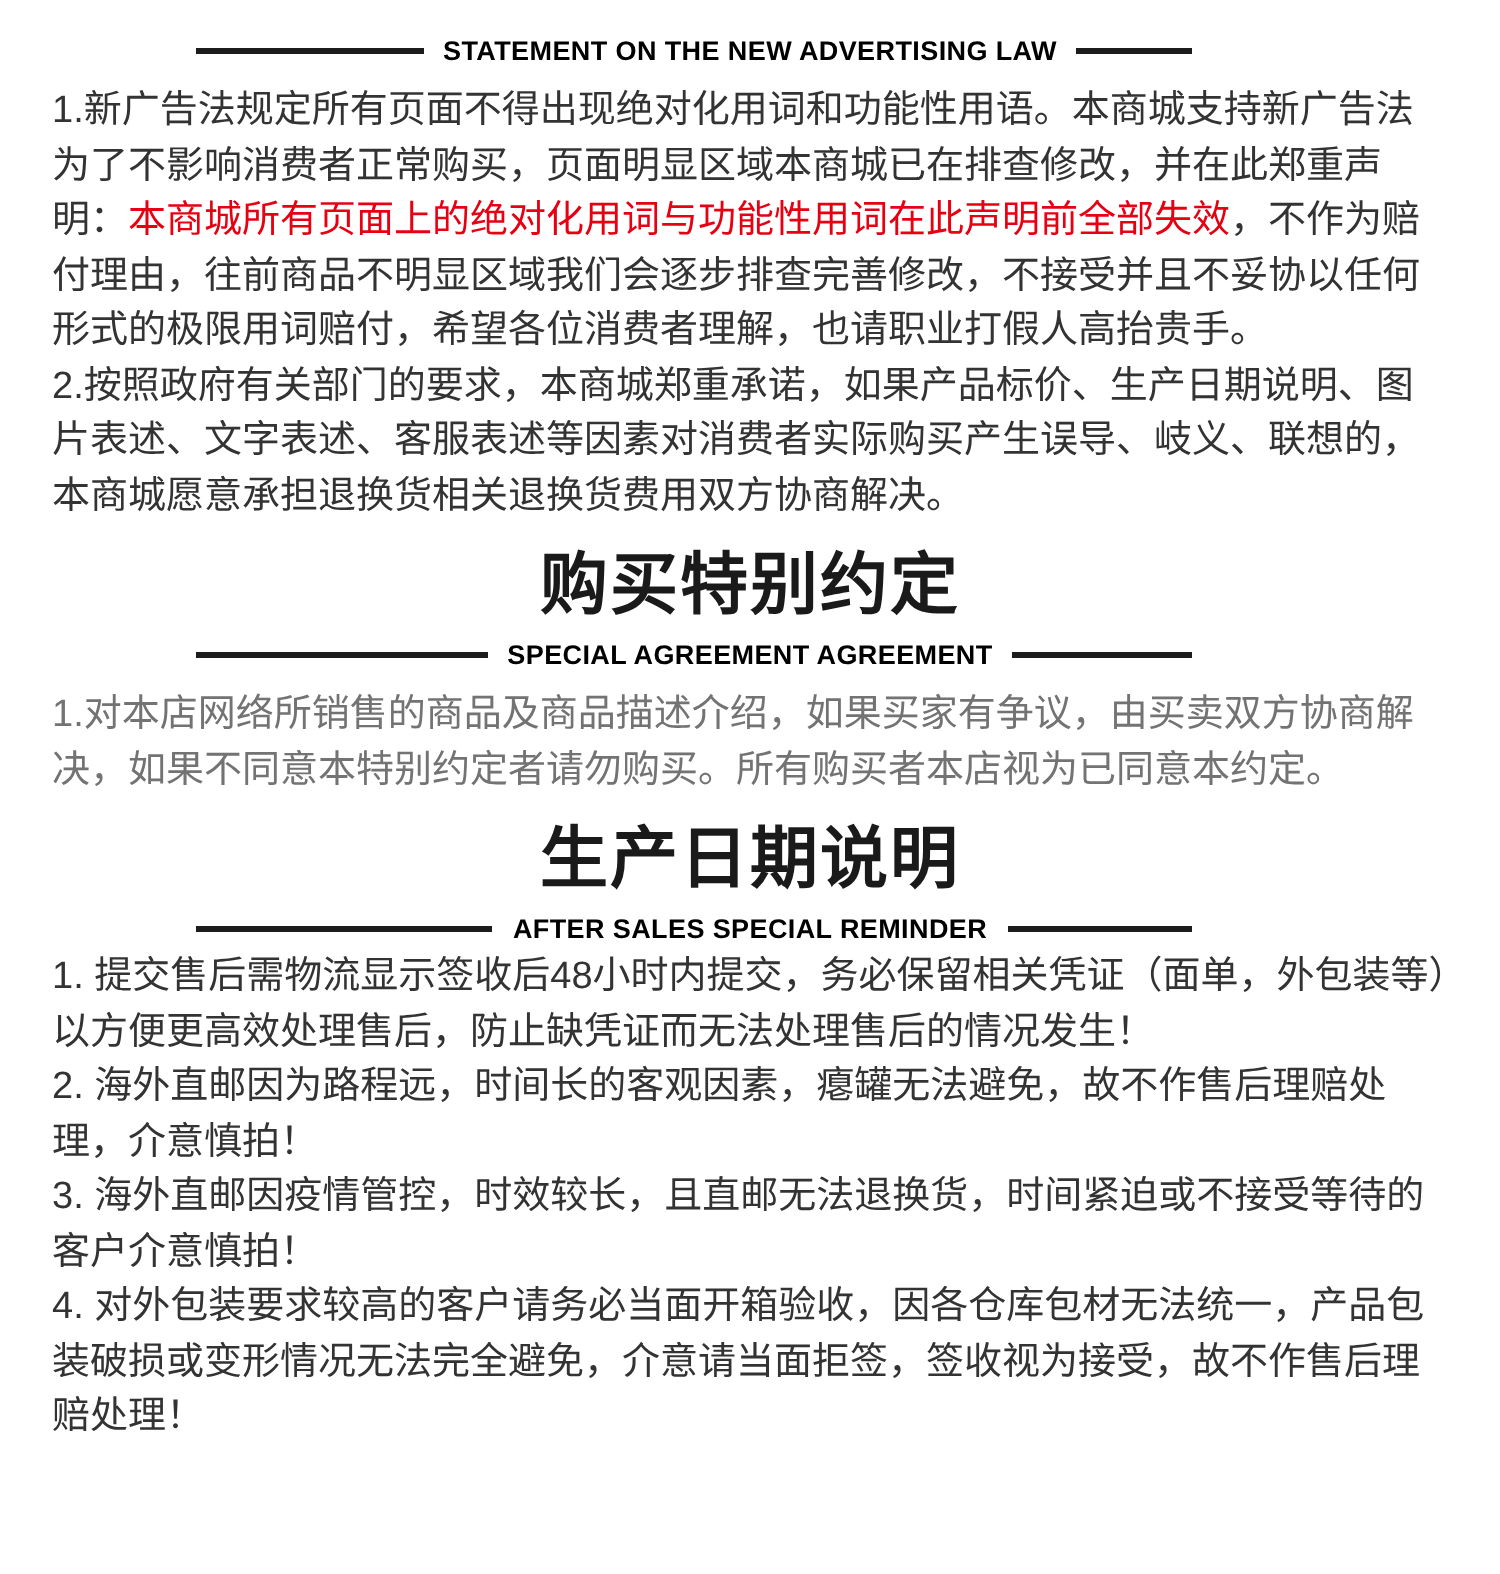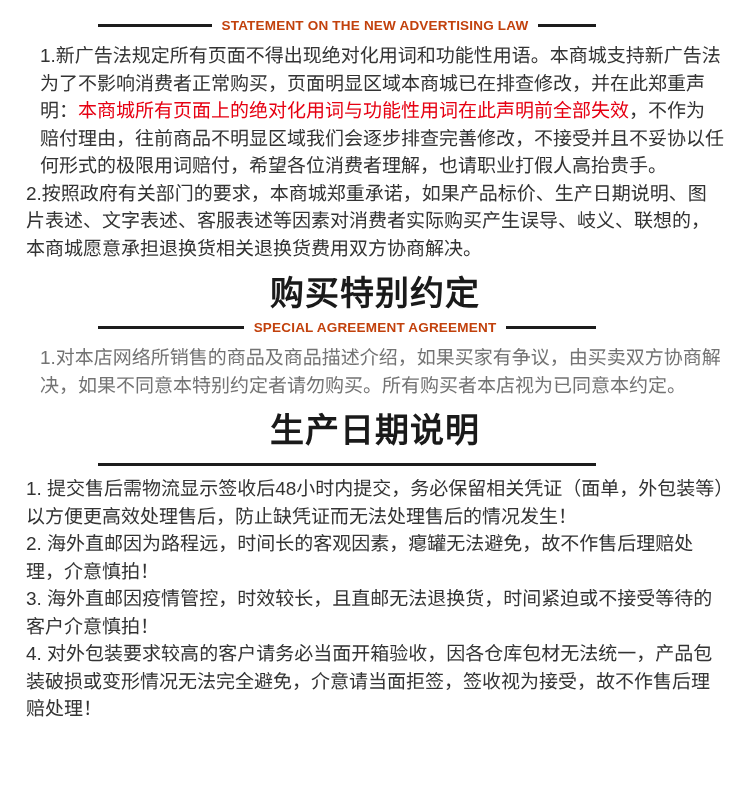--- a/index.html
+++ b/index.html
@@ -18,28 +18,28 @@
   .sec-title.mt8 { margin-top:8px; }
 
   .subrow { position:relative; height:20px; margin-top:2px; text-align:center; }
   .subrow .rule {
     position:absolute; left:72px; width:498px; top:8px; height:3px;
     background:#1c1c1c;
   }
   .subrow .subtext {
     position:relative; display:inline-block; background:#ffffff;
     padding:0 10px; font-size:13.5px; line-height:20px; font-weight:600;
-    color:#c2410c; letter-spacing:0.2px; white-space:nowrap;
+    color:#000000; letter-spacing:0.2px; white-space:nowrap;
   }
 
   .body {
     margin:0; font-size:19px; line-height:27.5px; color:#333333;
     letter-spacing:0; word-break:break-all;
   }
-  .body.mt6 { margin-top:6px;margin-left:14px; }
+  .body.mt6 { margin-top:6px; }
   .red { color:#e60012; }
   p.body.red { color:#737373; }
 </style>
 </head>
 <body>
 
 <div class="page">
 
   <section>
     <div class="subrow">
@@ -56,20 +56,21 @@
       <div class="rule"></div>
       <span class="subtext">SPECIAL AGREEMENT AGREEMENT</span>
     </div>
     <p class="body mt6 red">1.对本店网络所销售的商品及商品描述介绍，如果买家有争议，由买卖双方协商解决，如果不同意本特别约定者请勿购买。所有购买者本店视为已同意本约定。</p>
   </section>
 
   <section>
     <h1 class="sec-title mt8">生产日期说明</h1>
     <div class="subrow">
       <div class="rule"></div>
+      <span class="subtext">AFTER SALES SPECIAL REMINDER</span>
     </div>
     <p class="body">1. 提交售后需物流显示签收后48小时内提交，务必保留相关凭证（面单，外包装等）以方便更高效处理售后，防止缺凭证而无法处理售后的情况发生！</p>
     <p class="body">2. 海外直邮因为路程远，时间长的客观因素，瘪罐无法避免，故不作售后理赔处理，介意慎拍！</p>
     <p class="body">3. 海外直邮因疫情管控，时效较长，且直邮无法退换货，时间紧迫或不接受等待的客户介意慎拍！</p>
     <p class="body">4. 对外包装要求较高的客户请务必当面开箱验收，因各仓库包材无法统一，产品包装破损或变形情况无法完全避免，介意请当面拒签，签收视为接受，故不作售后理赔处理！</p>
   </section>
 
 </div>
 
 </body></html>

